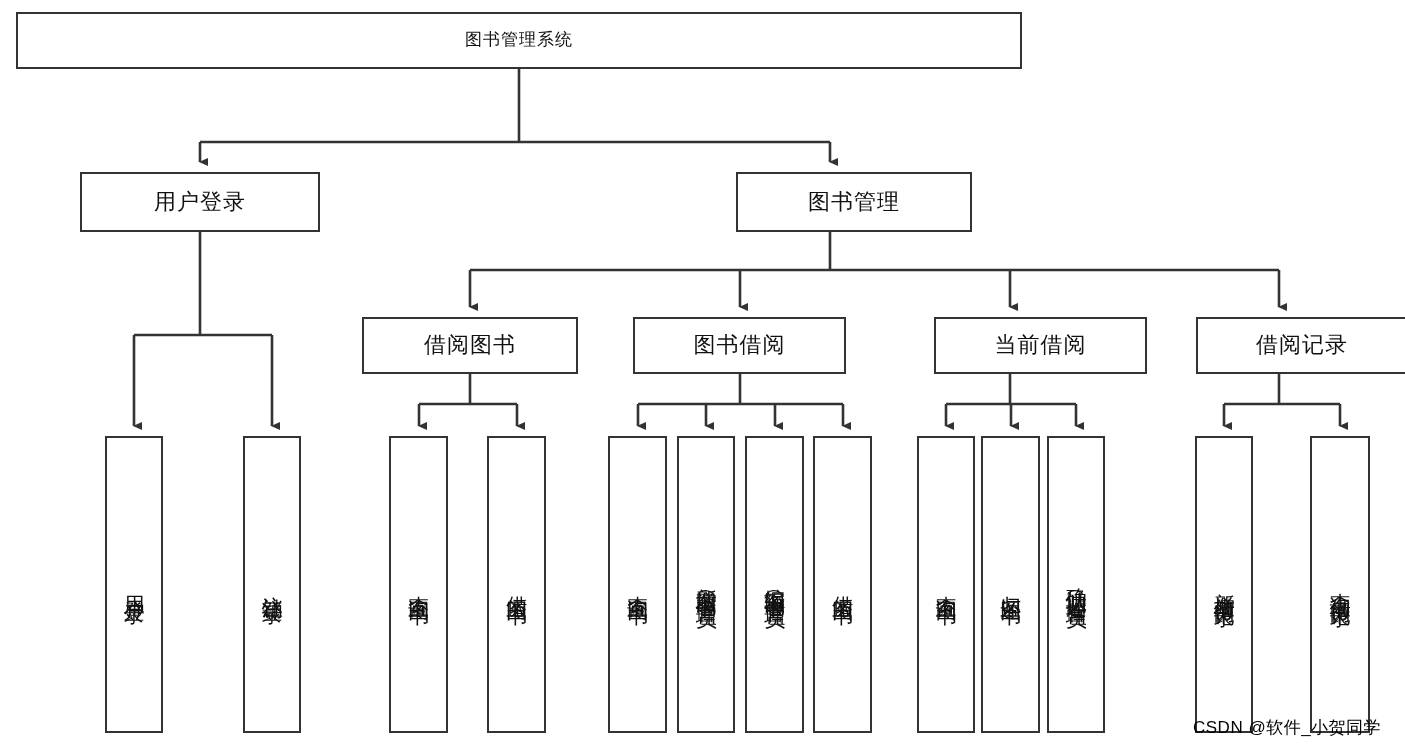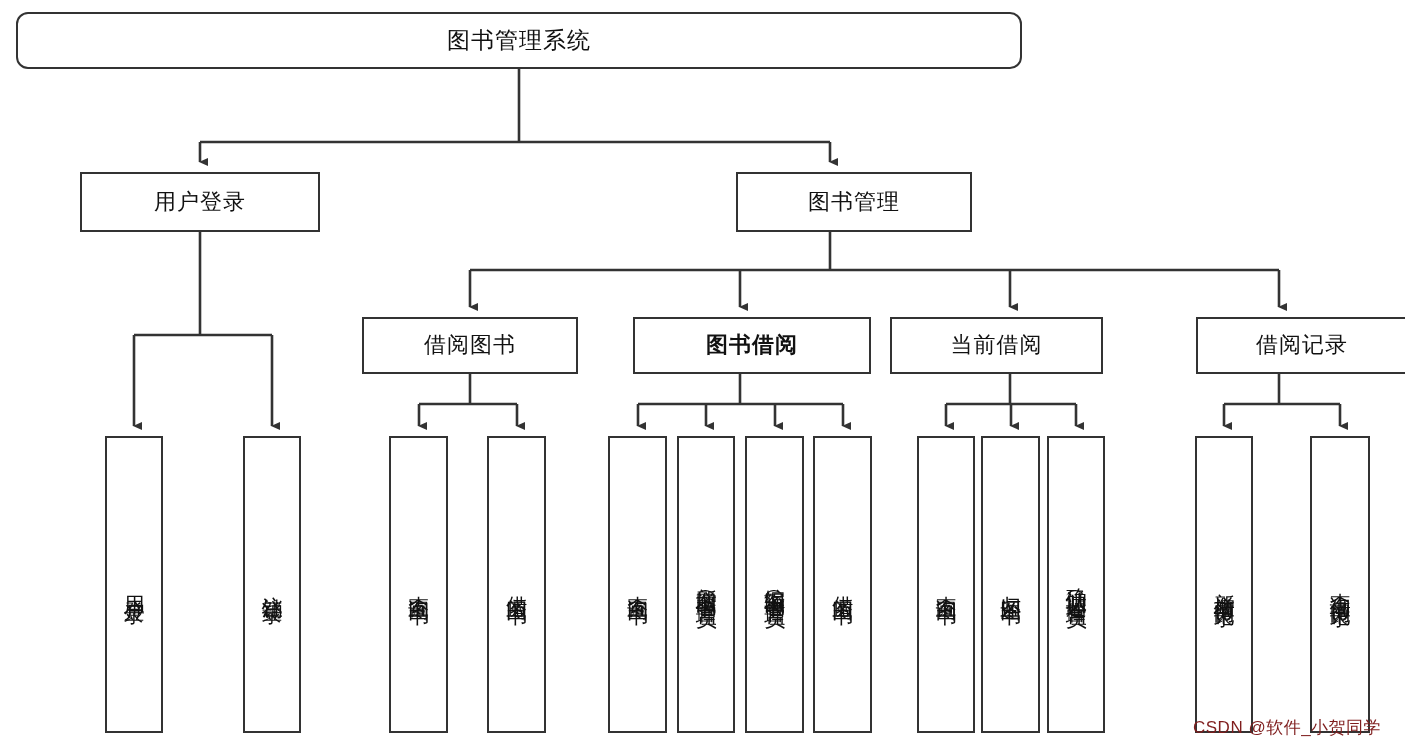--- a/index.html
+++ b/index.html
@@ -43,22 +43,21 @@
   .node.vert {
     writing-mode: vertical-rl;
     text-orientation: upright;
     font-size: 21px;
     line-height: 1.45;
     letter-spacing: 3px;
     padding: 6px 0;
     white-space: nowrap;
   }
   .node.root {
-    font-size: 23px;
-    border-radius: 12px;
+    font-size: 17px;
   }
   .watermark {
     position: absolute;
     font-size: 17px;
     color: #9a9a9a;
     white-space: nowrap;
     letter-spacing: 0.5px;
   }
 </style>
 </head>
@@ -107,33 +106,33 @@
         <path d="M1224,404 L1224,426" marker-end="url(#arrow)"></path>
         <path d="M1340,404 L1340,426" marker-end="url(#arrow)"></path>
       </g>
   </svg>
 
   <div id="node-layer">
       <div class="node horiz root" id="node-root" style="left: 16px; top: 12px; width: 1006px; height: 57px;">图书管理系统</div>
       <div class="node horiz" id="node-l1_user_login" style="left: 80px; top: 172px; width: 240px; height: 60px;">用户登录</div>
       <div class="node horiz" id="node-l1_book_mgmt" style="left: 712px; top: 172px; width: 236px; height: 60px; margin-left: 24px;">图书管理</div>
       <div class="node horiz" id="node-l2_new_book_rec" style="left: 362px; top: 317px; width: 216px; height: 57px;">借阅图书</div>
-      <div class="node horiz" id="node-l2_book_borrow" style="left: 633px; top: 317px; width: 238px; height: 57px; font-weight: bold;">图书借阅</div>
-      <div class="node horiz" id="node-l2_current_borrow" style="left: 890px; top: 317px; width: 213px; height: 57px;">当前借阅</div>
+      <div class="node horiz" id="node-l2_book_borrow" style="left: 633px; top: 317px; width: 213px; height: 57px;">图书借阅</div>
+      <div class="node horiz" id="node-l2_current_borrow" style="left: 934px; top: 317px; width: 213px; height: 57px;">当前借阅</div>
       <div class="node horiz" id="node-l2_borrow_record" style="left: 1173px; top: 317px; width: 212px; height: 57px; margin-left: 23px;">借阅记录</div>
       <div class="node vert" id="node-l3_a1" style="left: 105px; top: 436px; width: 58px; height: 297px;">用户登录</div>
       <div class="node vert" id="node-l3_a2" style="left: 243px; top: 436px; width: 58px; height: 297px;">注销登录</div>
       <div class="node vert" id="node-l3_b1" style="left: 389px; top: 436px; width: 59px; height: 297px;">查询图书</div>
       <div class="node vert" id="node-l3_b2" style="left: 487px; top: 436px; width: 59px; height: 297px;">借阅图书</div>
       <div class="node vert" id="node-l3_c1" style="left: 608px; top: 436px; width: 59px; height: 297px;">查询图书</div>
       <div class="node vert" id="node-l3_c2" style="left: 677px; top: 436px; width: 58px; height: 297px;">新增图书（管理员）</div>
       <div class="node vert" id="node-l3_c3" style="left: 745px; top: 436px; width: 59px; height: 297px;">编辑图书（管理员）</div>
       <div class="node vert" id="node-l3_c4" style="left: 813px; top: 436px; width: 59px; height: 297px;">借阅图书</div>
       <div class="node vert" id="node-l3_d1" style="left: 917px; top: 436px; width: 58px; height: 297px;">查询图书</div>
       <div class="node vert" id="node-l3_d2" style="left: 981px; top: 436px; width: 59px; height: 297px;">归还图书</div>
       <div class="node vert" id="node-l3_d3" style="left: 1047px; top: 436px; width: 58px; height: 297px;">确认归还（管理员）</div>
       <div class="node vert" id="node-l3_e1" style="left: 1195px; top: 436px; width: 58px; height: 297px;">新增借阅记录</div>
       <div class="node vert" id="node-l3_e2" style="left: 1310px; top: 436px; width: 60px; height: 297px;">查询借阅记录</div>
     </div>
 
-  <div class="watermark" style="left: 1193px; top: 716px; color: #7f1d1d;">CSDN @软件_小贺同学</div>
+  <div class="watermark" style="left: 1193px; top: 716px; color: #000000;">CSDN @软件_小贺同学</div>
 
 </div>
 
 </body></html>

